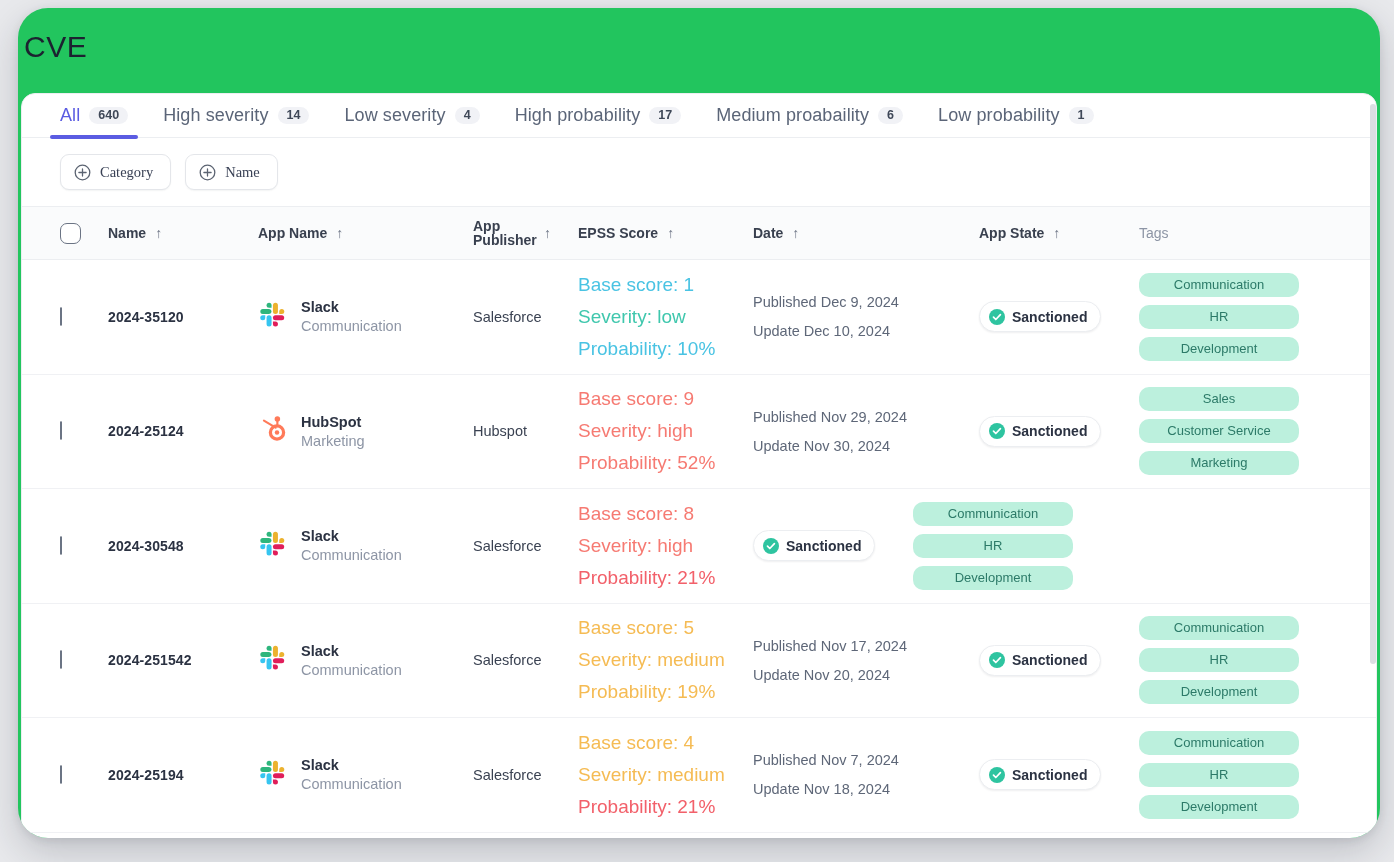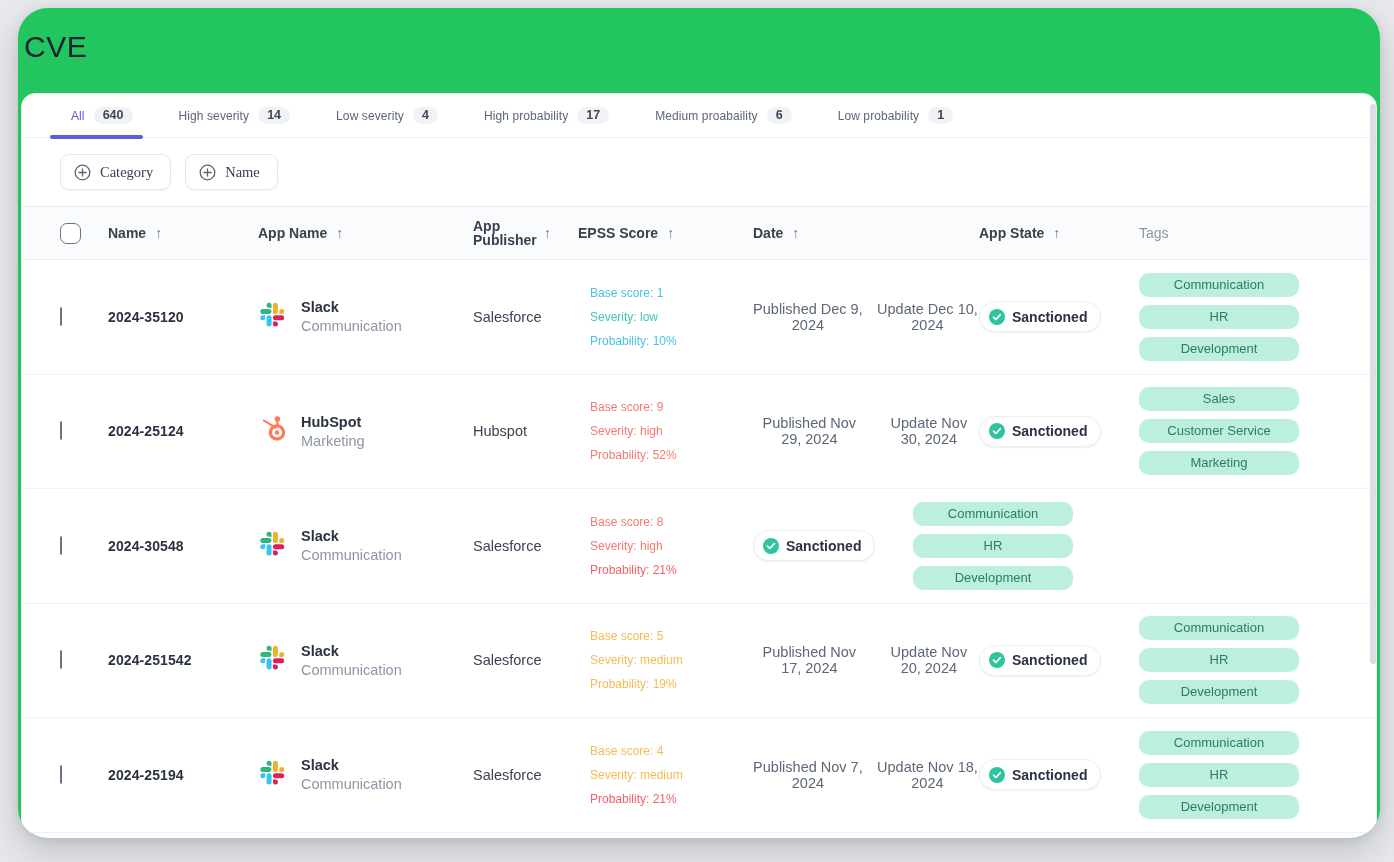--- a/index.html
+++ b/index.html
@@ -65,24 +65,23 @@
     height: 44px;
     display: flex;
     align-items: center;
     gap: 9px;
     padding: 0 14px 0 0;
     margin-right: 21px;
     cursor: pointer;
     white-space: nowrap;
   }
   .tab-label {
-    font-size: 12px;
+    font-size: 18px;
     color: #5b6578;
     letter-spacing: .1px;
-    margin-left: 11px;
   }
   .tab.active .tab-label { color: #5b5ce2; }
   .tab-count {
     font-size: 12.5px;
     font-weight: bold;
     color: #3f4858;
     background: #f1f2f6;
     border-radius: 10px;
     padding: 2.5px 9px;
     line-height: 1;
@@ -189,24 +188,24 @@
   .app-cell { display: flex; align-items: center; gap: 13px; }
   .app-logo { width: 30px; height: 30px; flex: none; }
   .app-text { display: flex; flex-direction: column; gap: 3px; }
   .app-title { font-size: 14.5px; font-weight: bold; color: #2b3242; }
   .app-sub { font-size: 14.5px; color: #8d95a5; }
 
   .publisher { font-size: 14.5px; color: #3a4252; }
 
   
   .epss { display: flex; flex-direction: column; gap: 10px; }
-  .epss div { font-size: 12px; margin-left: 12px; }
-
-  
-  .dates { display: flex; flex-direction: row; gap: 13px; text-align: center; }
+  .epss div { font-size: 19px; }
+
+  
+  .dates { display: flex; flex-direction: column; gap: 13px; }
   .dates div { font-size: 14.5px; color: #5e6778; }
 
   
   .state-badge {
     display: inline-flex;
     align-items: center;
     gap: 7px;
     height: 31px;
     padding: 0 13px 0 9px;
     background: #fff;

